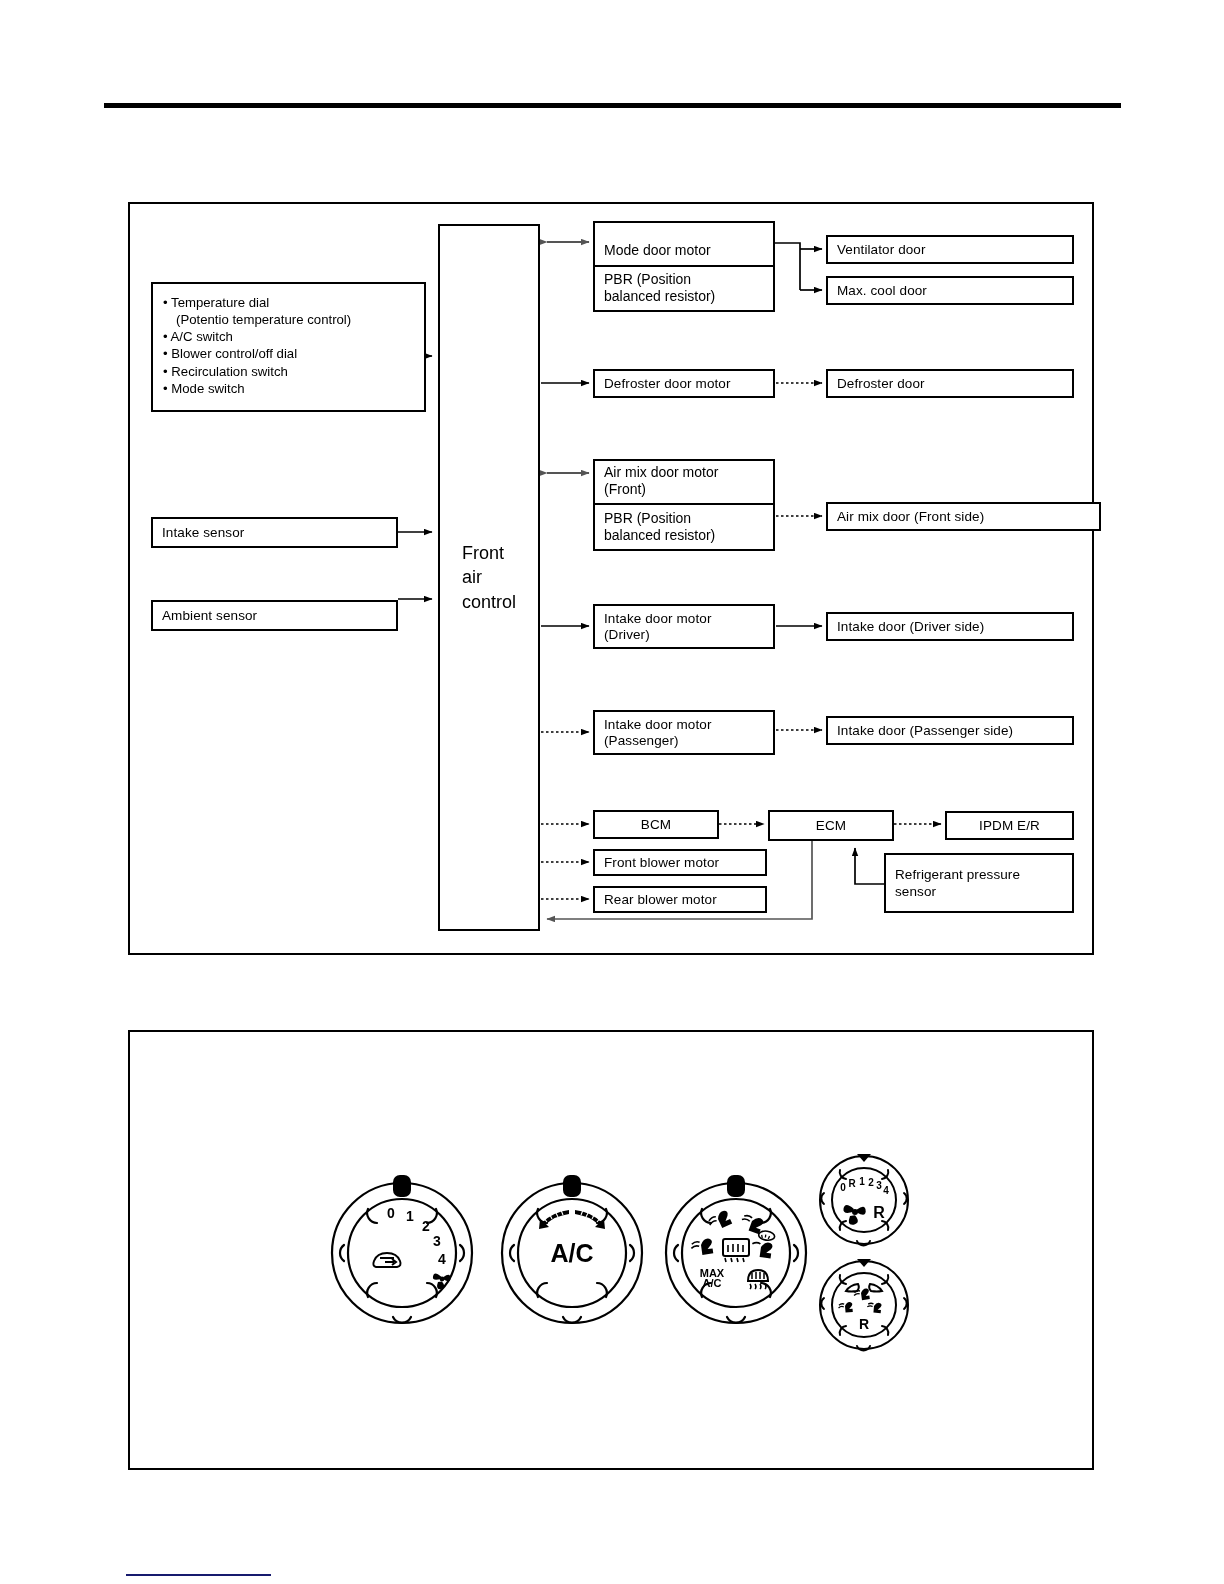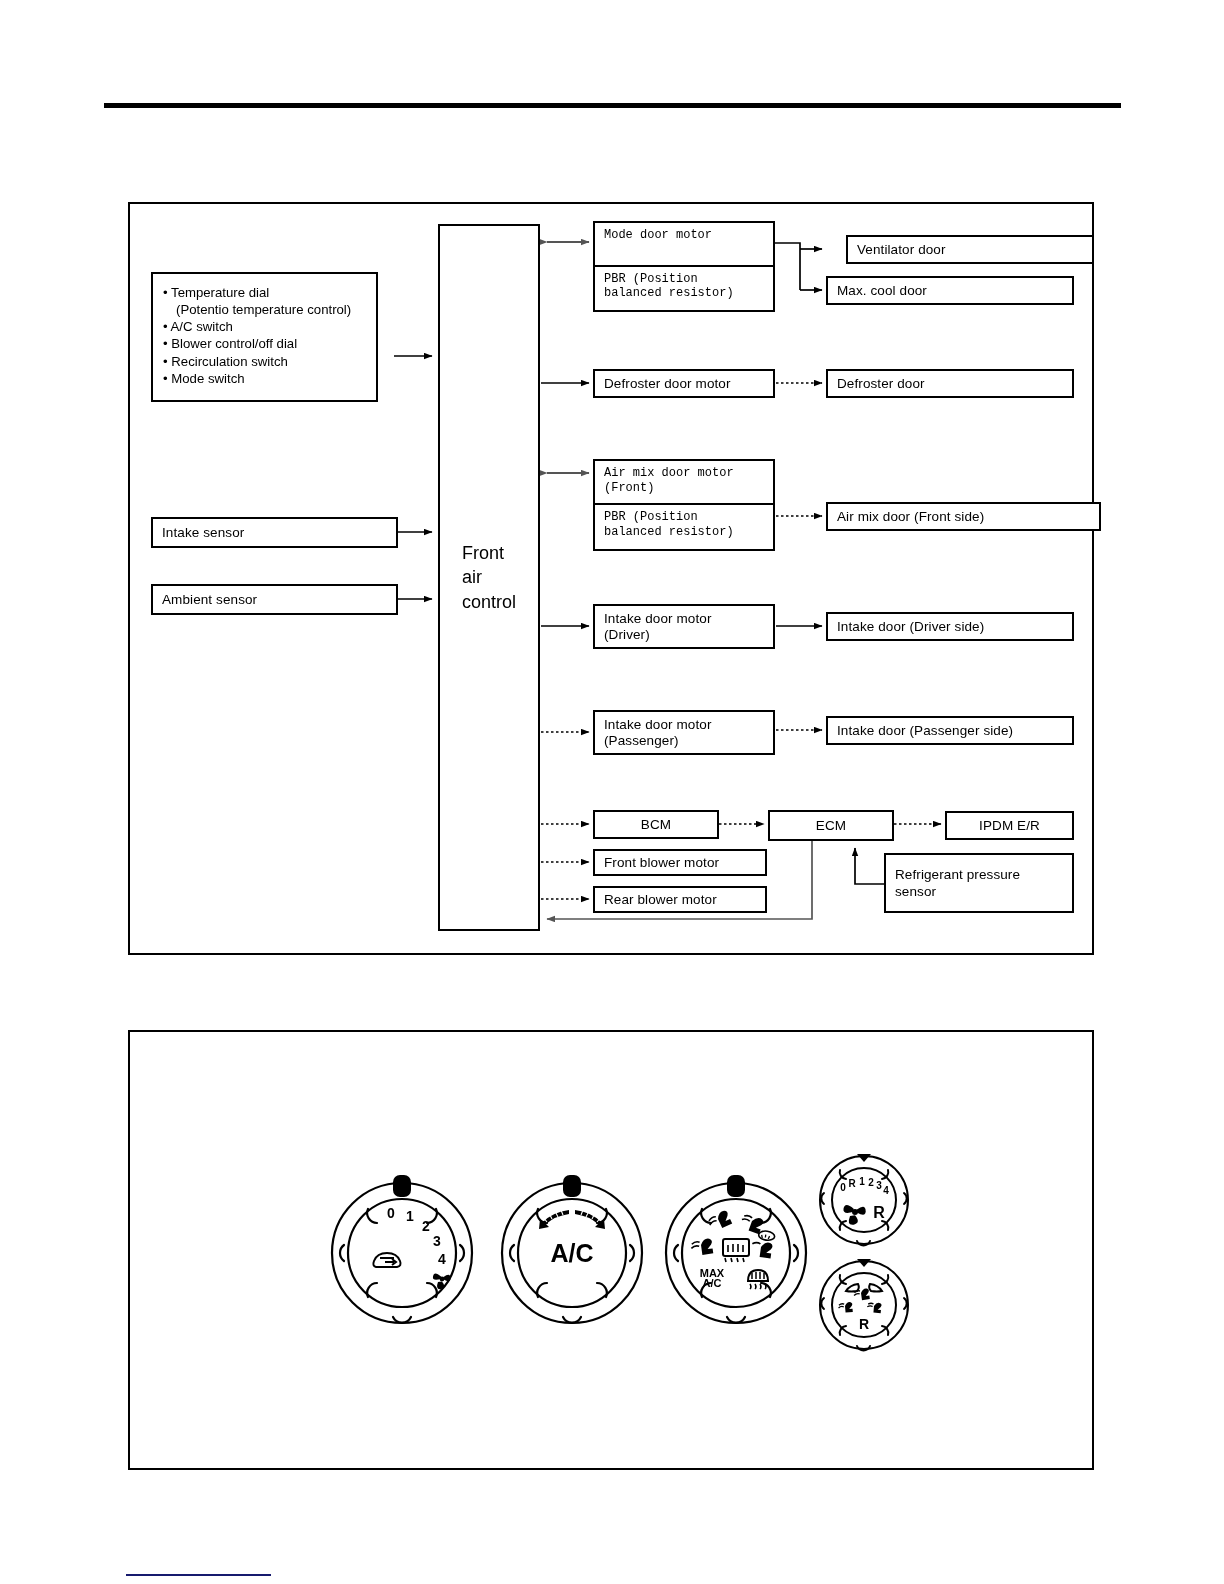--- a/index.html
+++ b/index.html
@@ -35,33 +35,32 @@
     padding:5px 9px 4px 9px;
     display:flex;flex-direction:column;justify-content:center;
     letter-spacing:.1px;
   }
   .bx.center{align-items:center;text-align:center;}
   .bx .ln{display:block;white-space:pre;}
 
   
   .pair{position:absolute;box-sizing:border-box;border:2px solid #000;background:#fff;}
   .pair > .seg{
-    box-sizing:border-box;font-size:12px;line-height:1.22;
-    padding:5px 9px;display:flex;flex-direction:column;justify-content:flex-start;
+    box-sizing:border-box;font-size:14px;line-height:1.22;
+    padding:5px 9px;display:flex;flex-direction:column;justify-content:flex-end;
     height:50%;
-    font-family:Liberation Mono, monospace;
   }
   .pair > .seg.top{border-bottom:2px solid #000;}
 
   
   svg.wire{position:absolute;left:0;top:0;width:1224px;height:1584px;overflow:visible;pointer-events:none;}
 
   
   #input-list{
-    position:absolute;left:151px;top:272px;width:227px;height:130px;
+    position:absolute;left:151px;top:282px;width:275px;height:130px;
     border:2px solid #000;box-sizing:border-box;background:#fff;
     padding:10px 8px 8px 10px;font-size:13.2px;line-height:1.30;
   }
   #input-list .li{display:block;white-space:pre;}
   #input-list .li.sub{padding-left:13px;}
 
   
   #front-air-control{
     position:absolute;left:438px;top:224px;width:102px;height:707px;
     border:2px solid #000;box-sizing:border-box;background:#fff;
@@ -145,21 +144,21 @@
     <span class="li sub">(Potentio temperature control)</span>
     <span class="li">• A/C switch</span>
     <span class="li">• Blower control/off dial</span>
     <span class="li">• Recirculation switch</span>
     <span class="li">• Mode switch</span>
   </div>
 
   <div class="bx" style="left:151px;top:517px;width:247px;height:31px;">
     <span class="ln">Intake sensor</span>
   </div>
-  <div class="bx" style="left:151px;top:584px;width:247px;height:31px;">
+  <div class="bx" style="left:151px;top:600px;width:247px;height:31px;">
     <span class="ln">Ambient sensor</span>
   </div>
 
   <div id="front-air-control">
     <div>
       <span class="ln">Front</span>
       <span class="ln">air</span>
       <span class="ln">control</span>
     </div>
   </div>
@@ -167,21 +166,21 @@
   <div class="pair" style="left:593px;top:221px;width:182px;height:91px;">
     <div class="seg top">
       <span class="ln">Mode door motor</span>
     </div>
     <div class="seg">
       <span class="ln">PBR (Position</span>
       <span class="ln">balanced resistor)</span>
     </div>
   </div>
 
-  <div class="bx" style="left:826px;top:235px;width:248px;height:29px;margin-left:20px;">
+  <div class="bx" style="left:826px;top:235px;width:248px;height:29px;">
     <span class="ln">Ventilator door</span>
   </div>
   <div class="bx" style="left:826px;top:276px;width:248px;height:29px;">
     <span class="ln">Max. cool door</span>
   </div>
 
   <div class="bx" style="left:593px;top:369px;width:182px;height:29px;">
     <span class="ln">Defroster door motor</span>
   </div>
   <div class="bx" style="left:826px;top:369px;width:248px;height:29px;">

